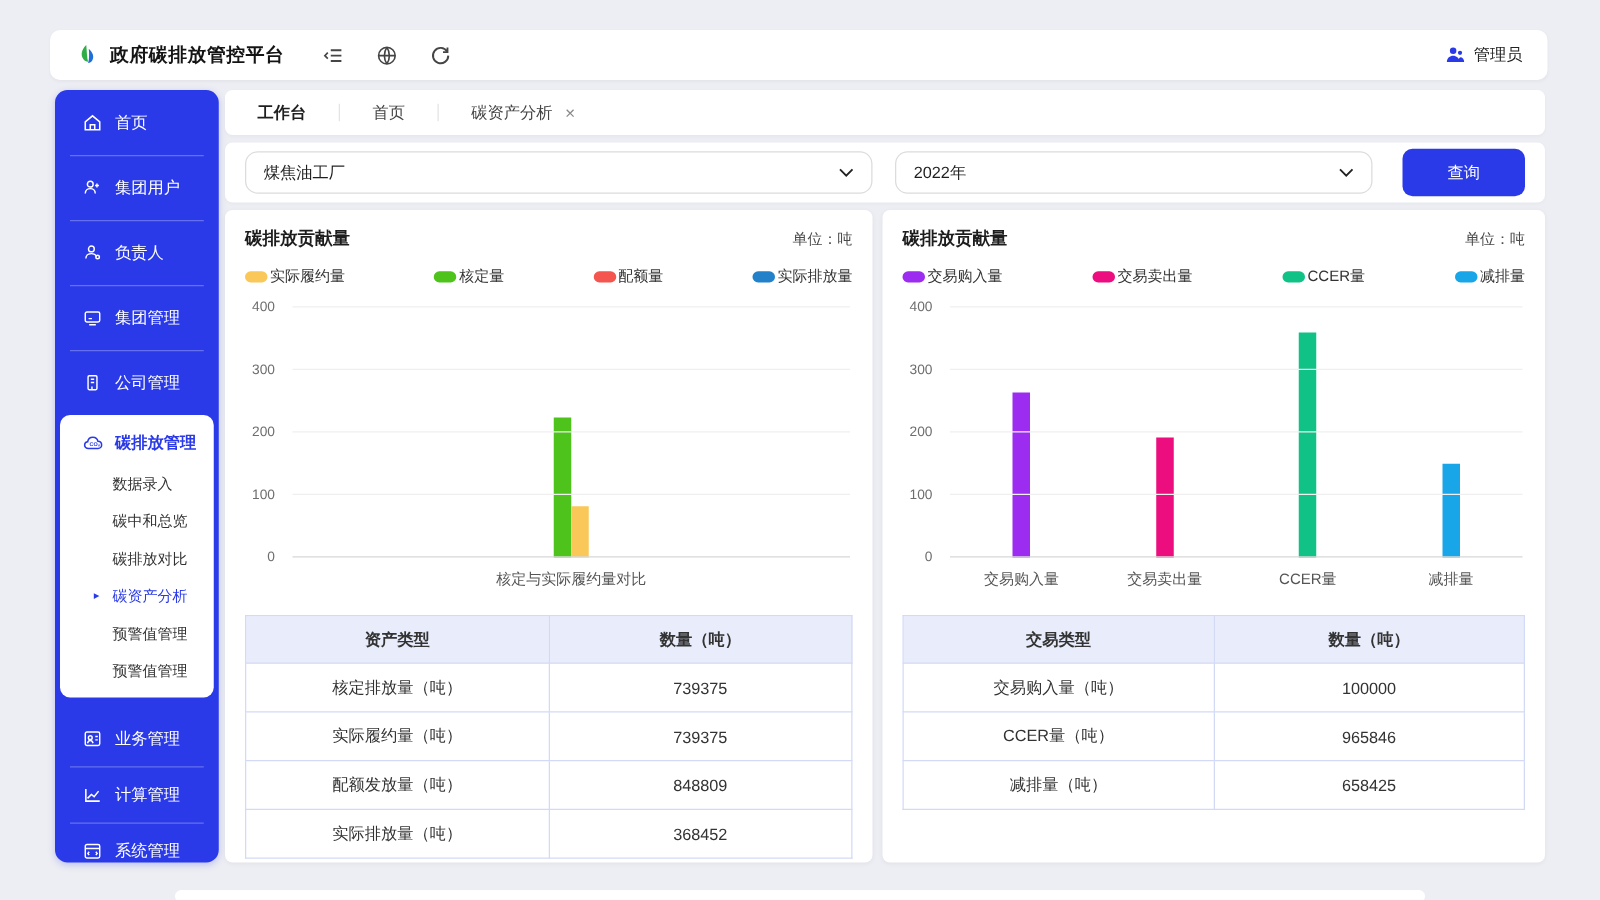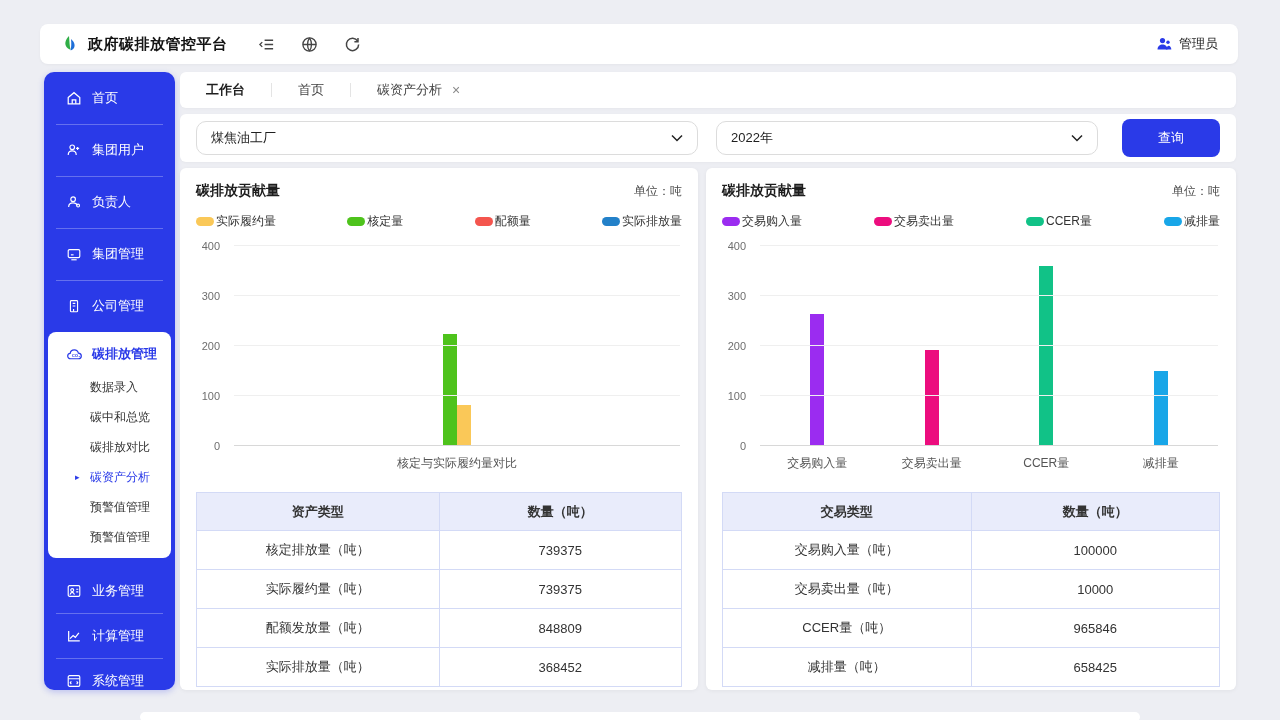--- a/index.html
+++ b/index.html
@@ -388,24 +388,20 @@
       <th>交易类型</th>
       <th>数量（吨）</th>
     </tr>
       </thead>
     <tbody>
       <tr>
           <td>交易购入量（吨）</td>
           <td>100000</td>
         </tr>
       <tr>
-          <td>交易卖出量（吨）</td>
-          <td>10000</td>
-        </tr>
-      <tr>
           <td>CCER量（吨）</td>
           <td>965846</td>
         </tr>
       <tr>
           <td>减排量（吨）</td>
           <td>658425</td>
         </tr>
     </tbody>
   </table>
 </section>

